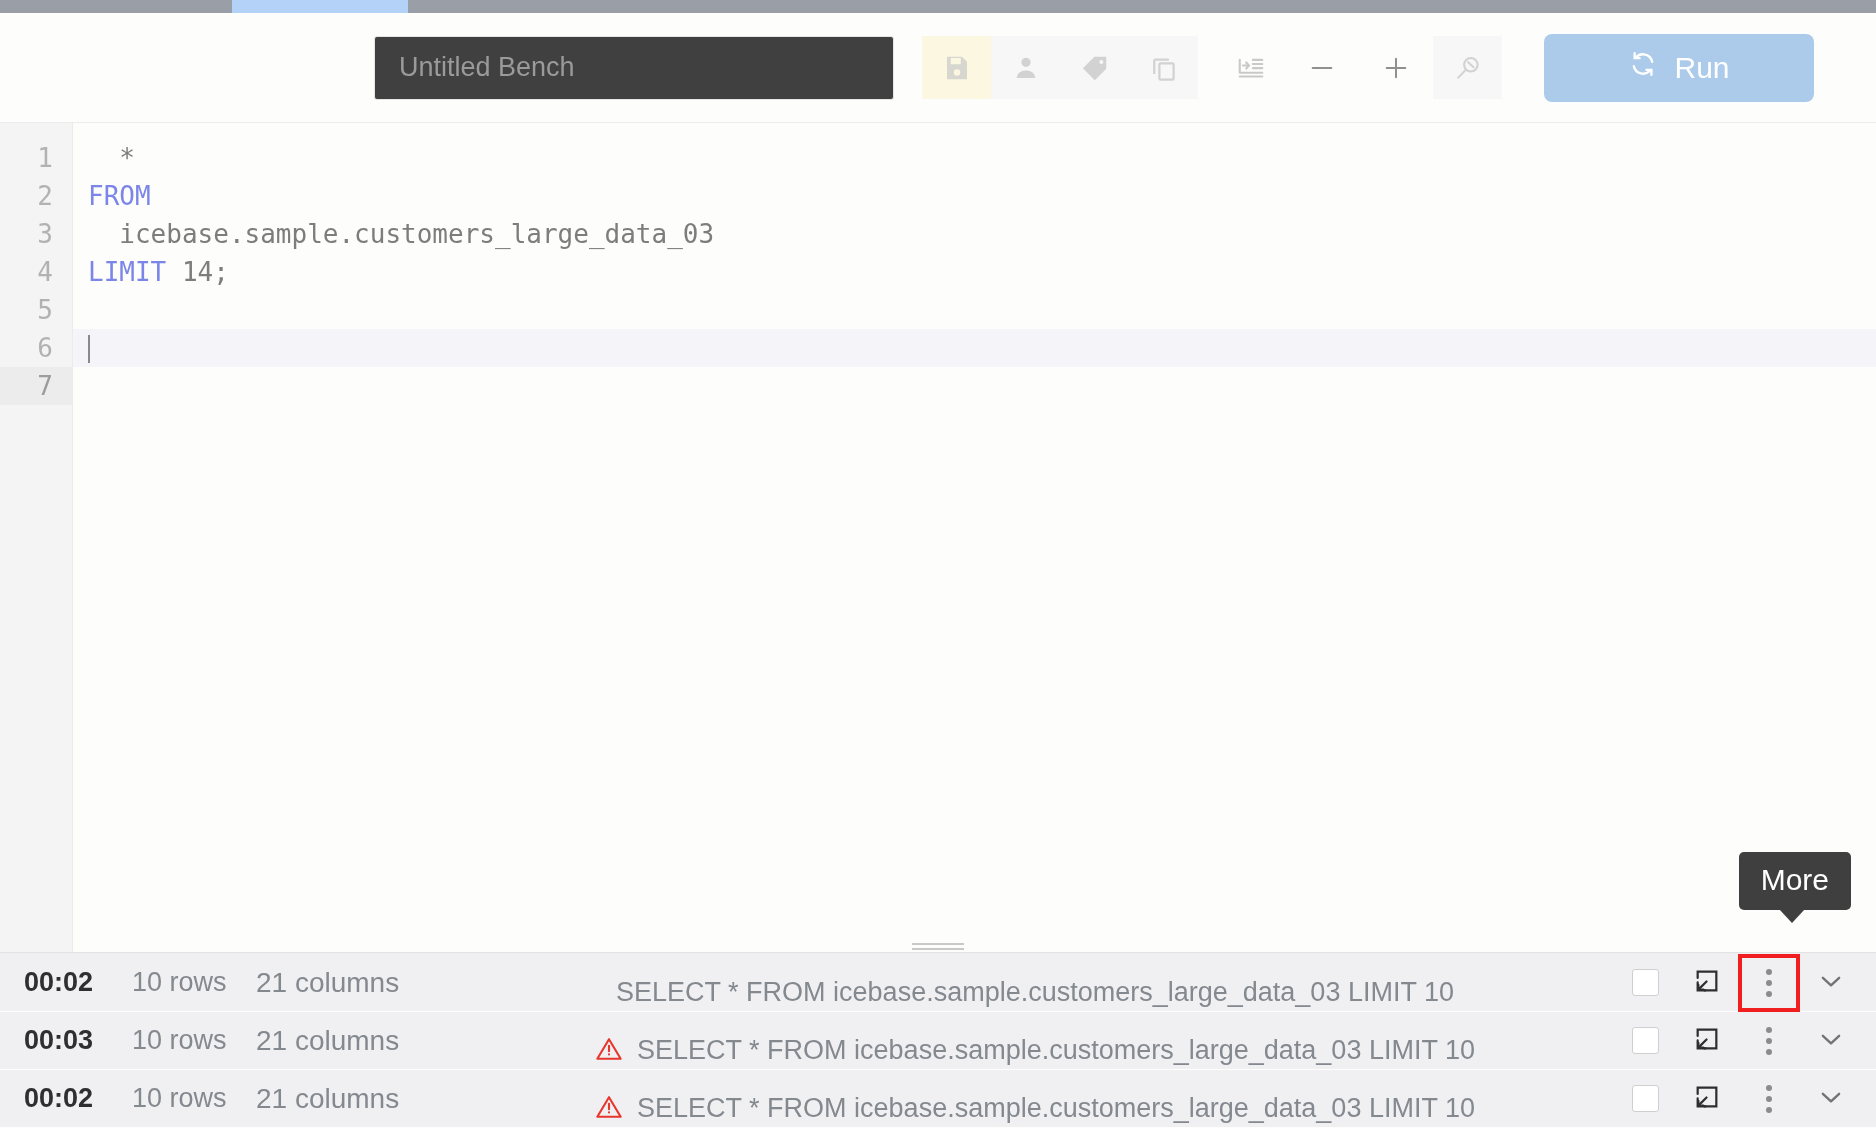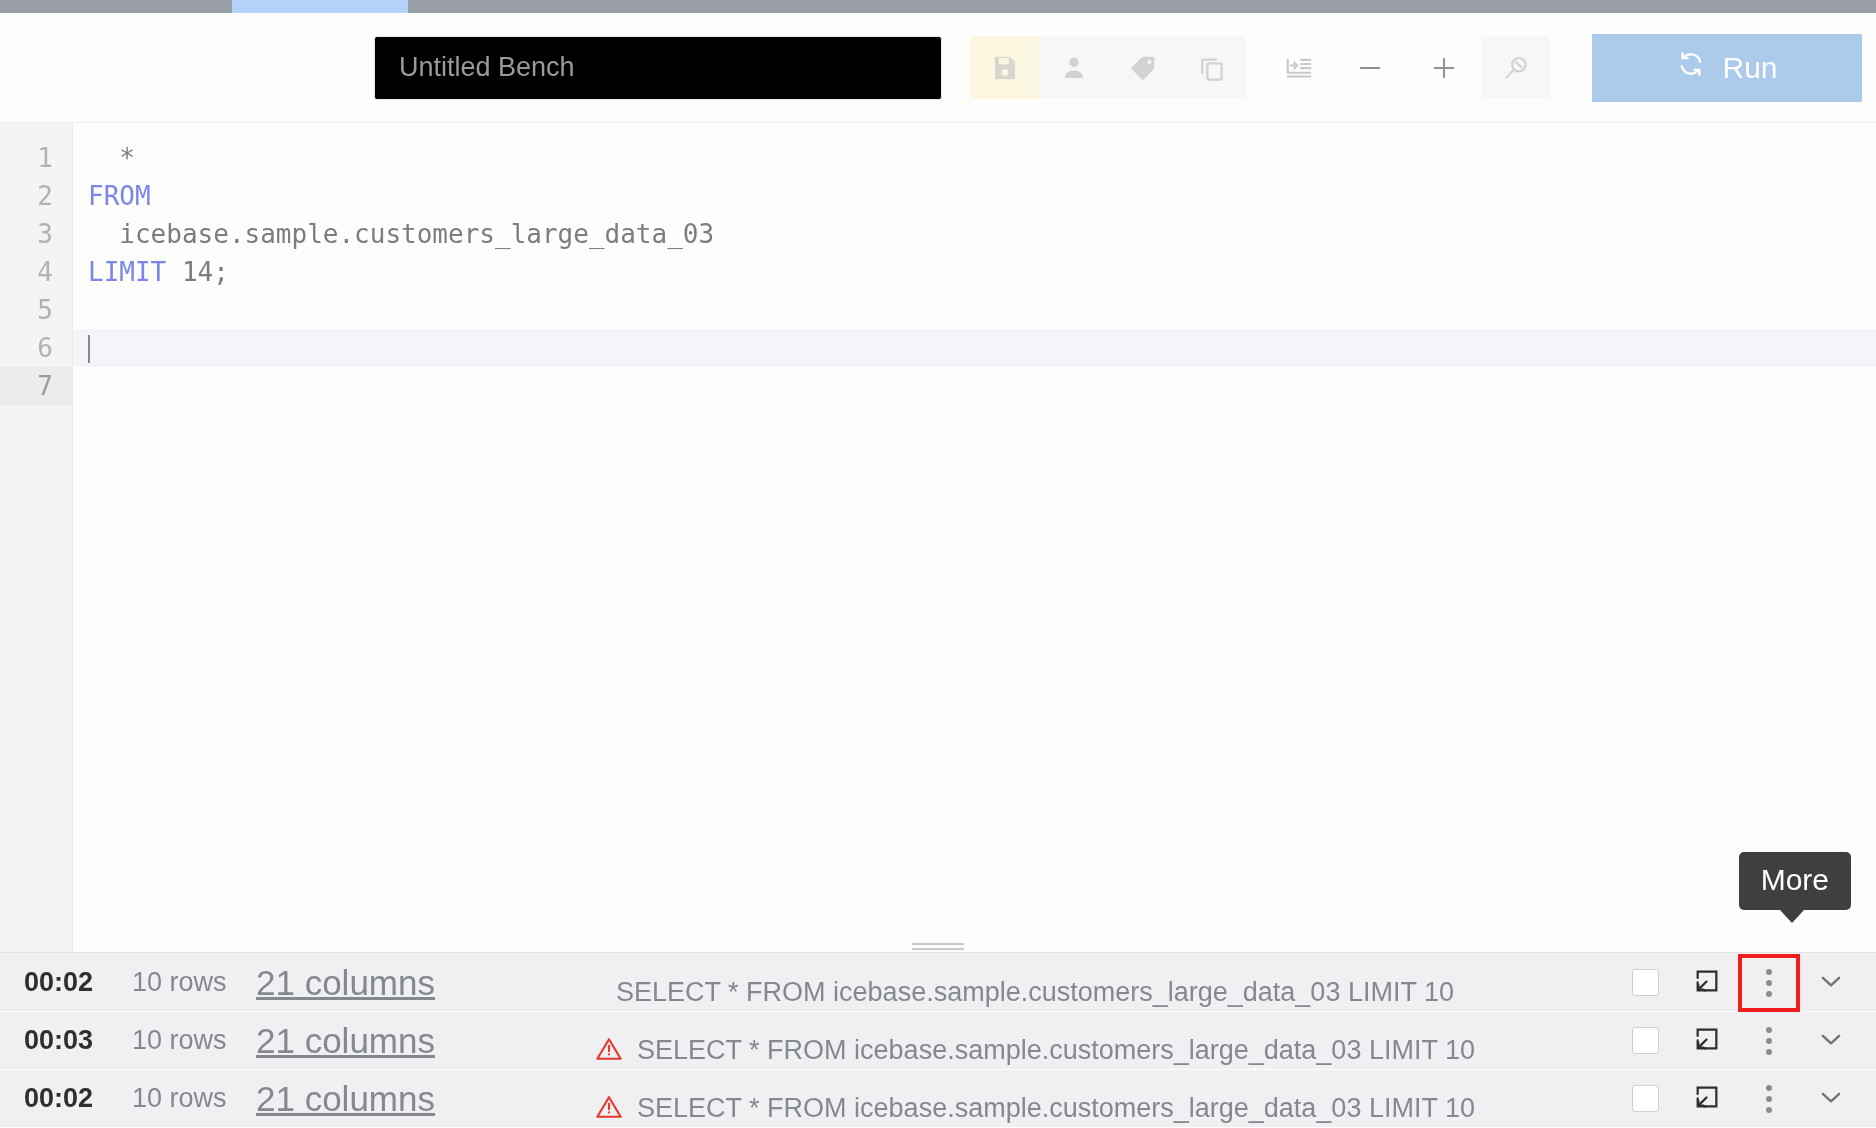--- a/index.html
+++ b/index.html
@@ -18,23 +18,23 @@
 
   
   .toolbar {
     flex: none; height: 110px; width: 100%;
     background: #fdfdfb;
     display: flex; align-items: center;
     border-bottom: 1px solid #ececec;
     padding-left: 374px;
   }
   .bench-title {
-    width: 568px; height: 64px;
+    width: 520px; height: 64px;
     border: 1px solid #e6e6e6; border-radius: 3px;
-    background: #000000;
+    background: #404040;
     font-family: "Liberation Sans", sans-serif;
     font-size: 27px; color: #8d8d8d;
     padding: 0 24px; outline: none;
   }
   .bench-title::placeholder { color: #9a9a9a; }
 
   .icongroup { display: flex; margin-left: 28px; }
   .tbtn {
     width: 69px; height: 63px;
     display: flex; align-items: center; justify-content: center;
@@ -43,21 +43,21 @@
   .tbtn.bg-grey { background: #f7f7f7; }
   .tbtn.bg-yellow { background: #fbf7e0; }
   .tbtn svg { display: block; }
 
   .spacer-sm { width: 18px; }
   .tbtn.zoomctl { width: 74px; }
 
   .runbtn {
     margin-left: 42px;
     width: 270px; height: 68px;
-    background: #accbeb; border: none; border-radius: 0;
+    background: #accbeb; border: none; border-radius: 8px;
     color: #ffffff; font-size: 30px;
     font-family: "Liberation Sans", sans-serif;
     display: flex; align-items: center; justify-content: center; gap: 16px;
     cursor: pointer;
   }
 
   
   .editor { position: relative; flex: 1 1 auto; display: flex; background: #fdfdfc; overflow: hidden; min-height: 0; }
   .gutter {
     width: 73px; flex: none; background: #f4f4f4;
@@ -109,21 +109,21 @@
   .drag-handle .grip i { display: block; width: 52px; height: 2px; background: #c9c9c9; }
 
   .rrow {
     height: 58px; display: flex; align-items: center;
     border-bottom: 1px solid #fdfdfb;
     padding: 0 0 0 24px;
     font-family: "Liberation Sans", sans-serif;
   }
   .rrow .dur { width: 94px; font-size: 27px; color: #2f2f2f; font-weight: 600; }
   .rrow .rows { width: 110px; margin-left: 14px; font-size: 27px; color: #84888f; }
-  .rrow .cols { width: 200px; margin-left: 14px; font-size: 35px; color: #84888f; text-decoration: underline; }
+  .rrow .cols { width: 200px; margin-left: 14px; font-size: 28px; color: #84888f; }
   .rrow .qwrap { flex: 1 1 auto; display: flex; align-items: flex-start; justify-content: center; gap: 14px; margin-top: 20px; }
   .rrow .q { font-size: 27px; color: #84888f; white-space: nowrap; }
   .rrow .ctrls { display: flex; align-items: center; gap: 0; padding-right: 14px; }
   .ctrl { width: 62px; height: 58px; display: flex; align-items: center; justify-content: center; cursor: pointer; }
   .ctrl.boxed { border: 4px solid #f01e1e; }
   .cbx { width: 27px; height: 27px; background: #ffffff; border: 1px solid #cfcfcf; border-radius: 3px; }
   .dots { display: flex; flex-direction: column; gap: 5px; align-items: center; }
   .dots i { width: 6px; height: 6px; border-radius: 50%; background: #8b8b8b; display: block; }
 </style>
 </head>

